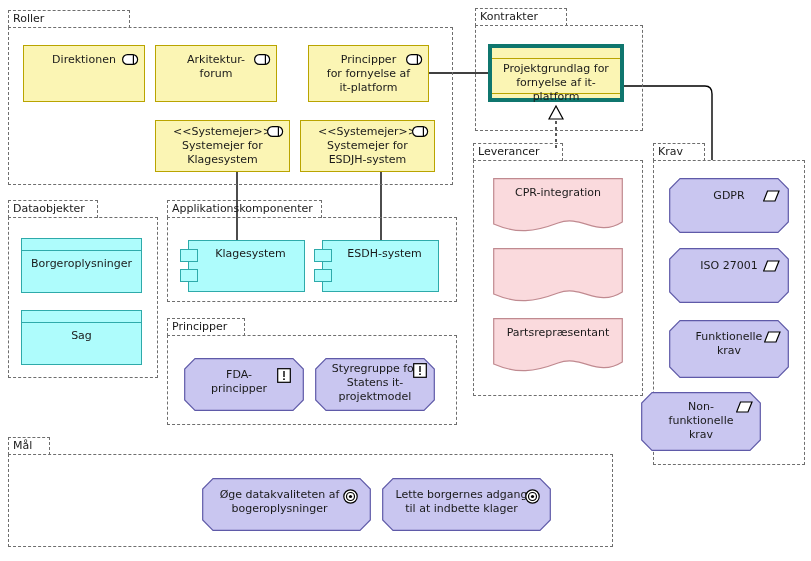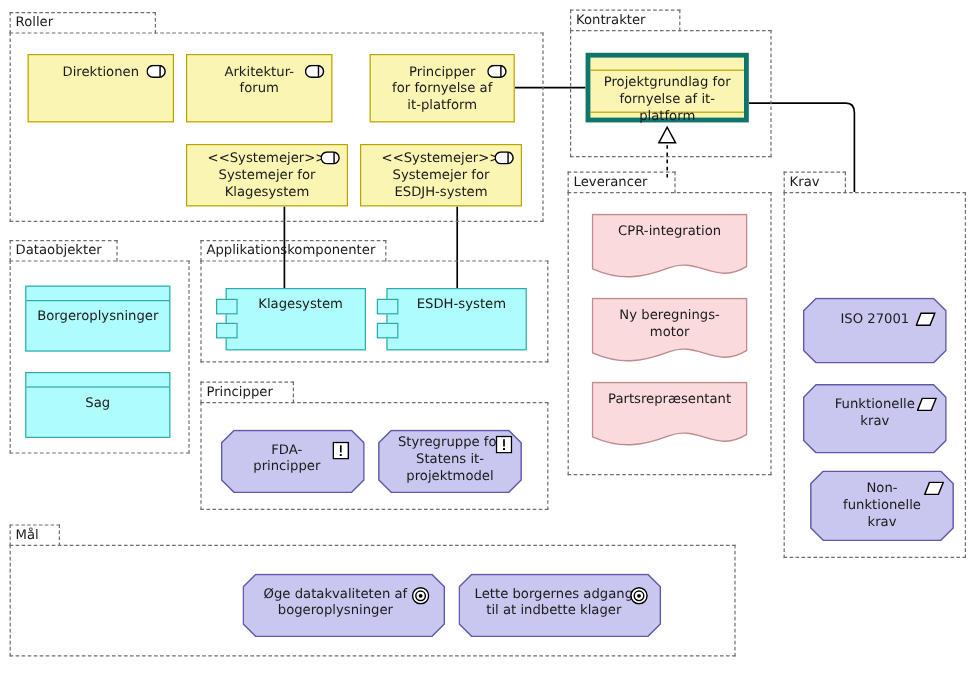--- a/index.html
+++ b/index.html
@@ -185,31 +185,38 @@
     <svg width="130" height="56" viewBox="0 0 130 56">
       <path d="M0.7,0.7 H129.3 V44 C104,60 89,36 65,45 C41,54 24,56 0.7,46 Z" fill="#fadadd" stroke="#c08a90" stroke-width="1.2"></path>
     </svg>
     <div class="label" style="top:8px;">CPR-integration</div>
   </div>
 
   <div class="node n-del" style="left:493px;top:248px;width:130px;height:56px;">
     <svg width="130" height="56" viewBox="0 0 130 56">
       <path d="M0.7,0.7 H129.3 V44 C104,60 89,36 65,45 C41,54 24,56 0.7,46 Z" fill="#fadadd" stroke="#c08a90" stroke-width="1.2"></path>
     </svg>
-    <div class="label" style="top:8px;">Ny beregnings-
-motor</div>
   </div>
 
   <div class="node n-del" style="left:493px;top:318px;width:130px;height:56px;">
     <svg width="130" height="56" viewBox="0 0 130 56">
       <path d="M0.7,0.7 H129.3 V44 C104,60 89,36 65,45 C41,54 24,56 0.7,46 Z" fill="#fadadd" stroke="#c08a90" stroke-width="1.2"></path>
     </svg>
     <div class="label" style="top:8px;">Partsrepræsentant</div>
   </div>
 
+  <div class="node n-oct" style="left:669px;top:178px;width:120px;height:55px;">
+    <svg width="120" height="55" viewBox="0 0 120 55">
+      <polygon points="11,0.7 109,0.7 119.3,11 119.3,44 109,54.3 11,54.3 0.7,44 0.7,11" fill="#c9c6f0" stroke="#5f5aa8" stroke-width="1.2"></polygon>
+    </svg>
+    <div class="label" style="top:11px;">GDPR</div>
+    <svg class="ico" style="left:94px;top:12px;" width="17" height="12" viewBox="0 0 17 12">
+      <polygon points="4.5,1 16,1 12,11 0.6,11" fill="#fff" stroke="#000" stroke-width="1.2"></polygon>
+    </svg>
+  </div>
 
   <div class="node n-oct" style="left:669px;top:248px;width:120px;height:55px;border-radius:25px;">
     <svg width="120" height="55" viewBox="0 0 120 55">
       <polygon points="11,0.7 109,0.7 119.3,11 119.3,44 109,54.3 11,54.3 0.7,44 0.7,11" fill="#c9c6f0" stroke="#5f5aa8" stroke-width="1.2"></polygon>
     </svg>
     <div class="label" style="top:11px;">ISO 27001</div>
     <svg class="ico" style="left:94px;top:12px;" width="17" height="12" viewBox="0 0 17 12">
       <polygon points="4.5,1 16,1 12,11 0.6,11" fill="#fff" stroke="#000" stroke-width="1.2"></polygon>
     </svg>
   </div>
@@ -218,21 +225,21 @@
     <svg width="120" height="58" viewBox="0 0 120 58">
       <polygon points="11,0.7 109,0.7 119.3,11 119.3,47 109,57.3 11,57.3 0.7,47 0.7,11" fill="#c9c6f0" stroke="#5f5aa8" stroke-width="1.2"></polygon>
     </svg>
     <div class="label" style="top:10px;">Funktionelle
 krav</div>
     <svg class="ico" style="left:95px;top:11px;" width="17" height="12" viewBox="0 0 17 12">
       <polygon points="4.5,1 16,1 12,11 0.6,11" fill="#fff" stroke="#000" stroke-width="1.2"></polygon>
     </svg>
   </div>
 
-  <div class="node n-oct" style="left:675px;top:392px;width:120px;height:44px;">
+  <div class="node n-oct" style="left:641px;top:392px;width:120px;height:44px;">
     <svg width="120" height="59" viewBox="0 0 120 59">
       <polygon points="11,0.7 109,0.7 119.3,11 119.3,48 109,58.3 11,58.3 0.7,48 0.7,11" fill="#c9c6f0" stroke="#5f5aa8" stroke-width="1.2"></polygon>
     </svg>
     <div class="label" style="top:8px;">Non-
 funktionelle
 krav</div>
     <svg class="ico" style="left:95px;top:9px;" width="17" height="12" viewBox="0 0 17 12">
       <polygon points="4.5,1 16,1 12,11 0.6,11" fill="#fff" stroke="#000" stroke-width="1.2"></polygon>
     </svg>
   </div>

